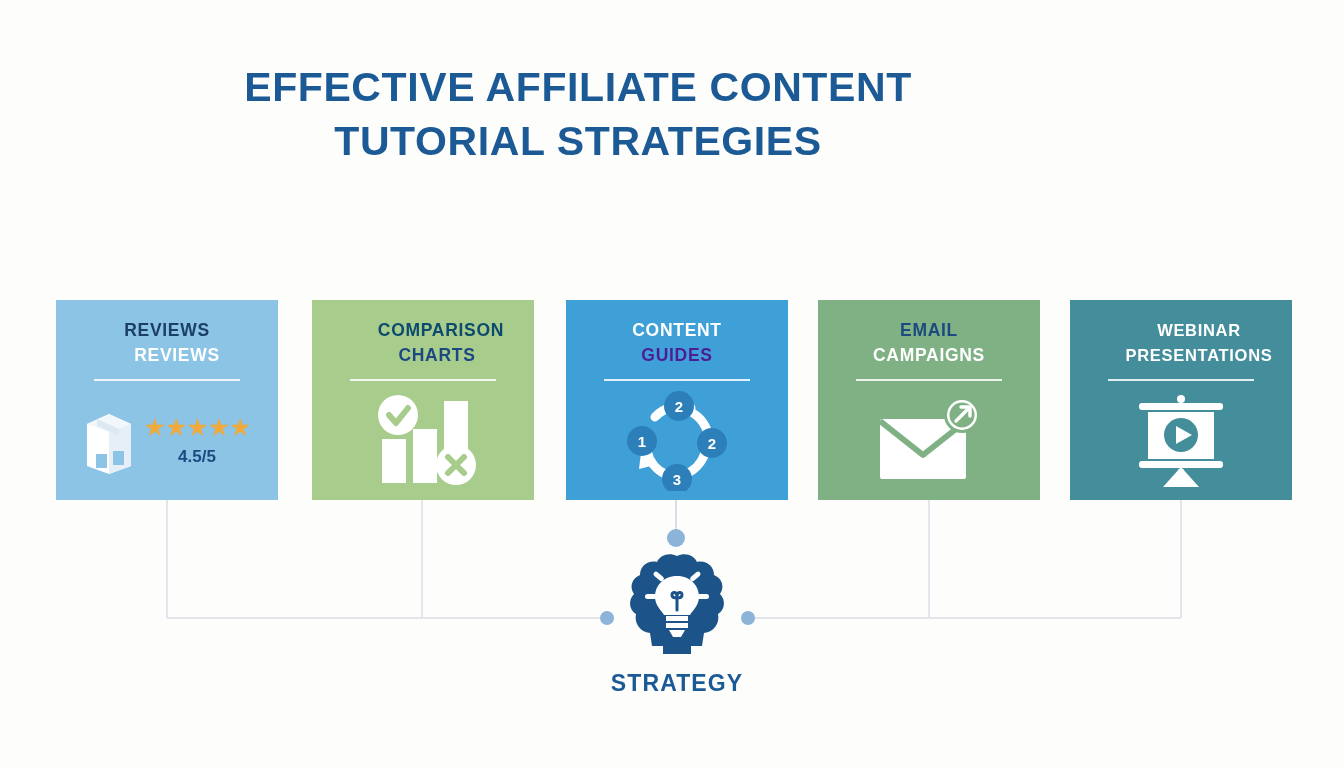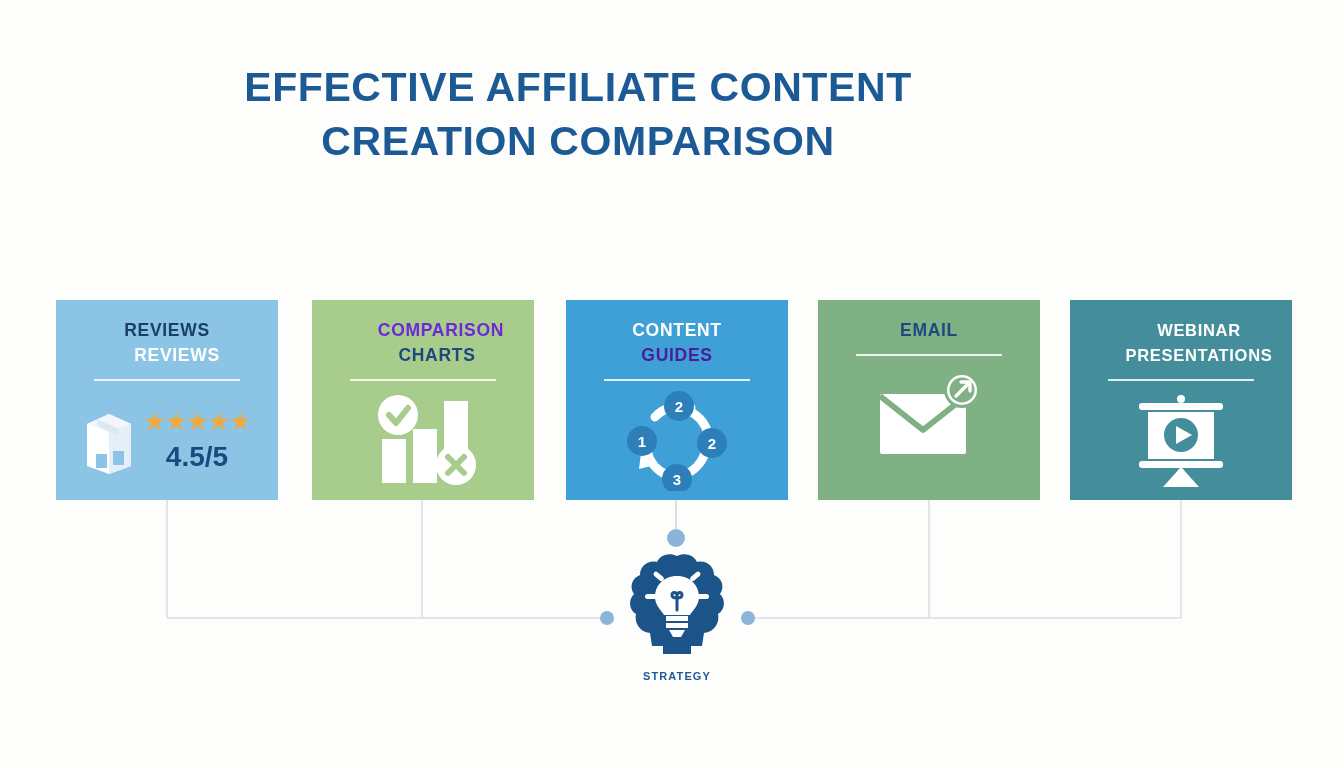--- a/index.html
+++ b/index.html
@@ -62,71 +62,71 @@
 
   
   #card-0 { left:56px;   background:#8CC4E6; }
   #card-1 { left:312px;  background:#A8CC8C; }
   #card-2 { left:566px;  background:#3FA0D8; }
   #card-3 { left:818px;  background:#7FB185; }
   #card-4 { left:1070px; background:#448E9B; }
 
   #card-0 .l1 { color:#1C3F66; }
   #card-0 .l2 { color:#ffffff;padding-left:20px; }
-  #card-1 .l1 { color:#6d28d9;padding-left:36px; }
+  #card-1 .l1 { color:#0c4a6e;padding-left:36px; }
   #card-1 .l2 { color:#1C4A80;padding-left:28px; }
   #card-2 .l1 { color:#ffffff; }
   #card-2 .l2 { color:#4c1d95; }
   #card-3 .l1 { color:#1C4A80; }
   #card-3 .l2 { color:#ffffff; }
   #card-4 .l1 { color:#ffffff; }
   #card-4 .l2 { color:#ffffff; }
   #card-4 .card-title { font-size:16.5px;padding-left:36px; }
 
   
   .rating-block {
     display:flex;
     align-items:center;
     gap:8px;
   }
   .stars { font-size:25px; color:#F0A93C; letter-spacing:-1px; line-height:1; }
   .rating-value {
     text-align:center;
     color:#1C4A80;
-    font-size:28px;
+    font-size:17px;
     font-weight:bold;
     margin-top:7px;
   }
 
   
   #connectors { position:absolute; left:0; top:0; width:1344px; height:768px; }
 
   
   #center-node {
     position:absolute;
     left:597px; top:550px;
     width:160px;
     text-align:center;
   }
   #center-label {
     margin-top:6px;
     color:#1C5A96;
-    font-size:11px;
+    font-size:23px;
     font-weight:bold;
     letter-spacing:1.1px;
   }
 </style>
 </head>
 <body>
 
 <div id="stage">
 
   <div id="title">
     <span class="line">EFFECTIVE AFFILIATE CONTENT</span>
-    <span class="line">CREATION COMPARISON</span>
+    <span class="line">TUTORIAL STRATEGIES</span>
   </div>
 
   <svg id="connectors" viewBox="0 0 1344 768">
 
     <line x1="167" y1="500" x2="167" y2="618" stroke="#E2E6EA" stroke-width="2"></line>
     <line x1="422" y1="500" x2="422" y2="618" stroke="#E2E6EA" stroke-width="2"></line>
     <line x1="676" y1="500" x2="676" y2="538" stroke="#D8DEE4" stroke-width="2"></line>
     <line x1="929" y1="500" x2="929" y2="618" stroke="#E2E6EA" stroke-width="2"></line>
     <line x1="1181" y1="500" x2="1181" y2="618" stroke="#E2E6EA" stroke-width="2"></line>
 
@@ -205,20 +205,21 @@
         <text x="52" y="94" font-size="15" font-weight="bold" fill="#ffffff" text-anchor="middle" font-family="Liberation Sans, sans-serif">3</text>
         <circle cx="17" cy="50" r="15" fill="#2C7FB8"></circle>
         <text x="17" y="56" font-size="15" font-weight="bold" fill="#ffffff" text-anchor="middle" font-family="Liberation Sans, sans-serif">1</text>
       </svg>
     </div>
   </div>
 
   <div class="card" id="card-3">
     <div class="card-title">
       <span class="l1">EMAIL</span>
+      <span class="l2">CAMPAIGNS</span>
     </div>
     <div class="divider"></div>
     <div class="icon-wrap">
       <svg width="110" height="88" viewBox="0 0 110 88">
         <rect x="6" y="22" width="86" height="60" rx="2" fill="#ffffff"></rect>
         <path d="M6 24 L49 58 L92 24" stroke="#7FB185" stroke-width="6" fill="none" stroke-linejoin="round"></path>
         <circle cx="88" cy="18" r="18" fill="#7FB185"></circle>
         <circle cx="88" cy="18" r="15" fill="#ffffff"></circle>
         <circle cx="88" cy="18" r="12.5" fill="#7FB185"></circle>
         <path d="M82 24 L95 11 M87 10 L96 10 L96 19" stroke="#ffffff" stroke-width="3.4" fill="none" stroke-linecap="round" stroke-linejoin="round"></path>

